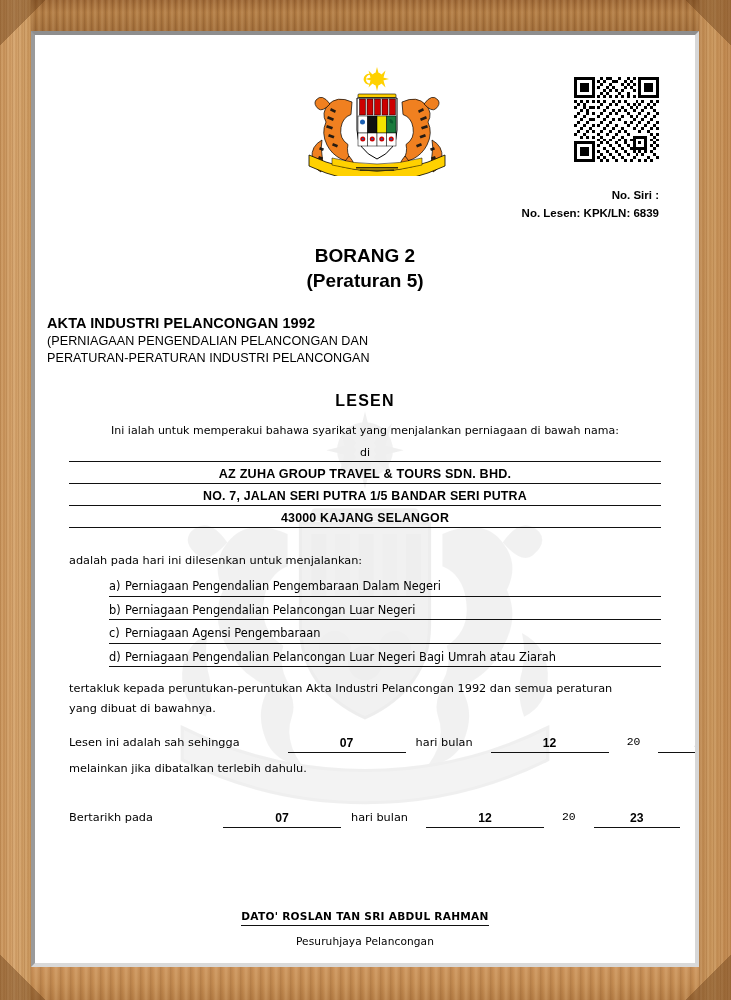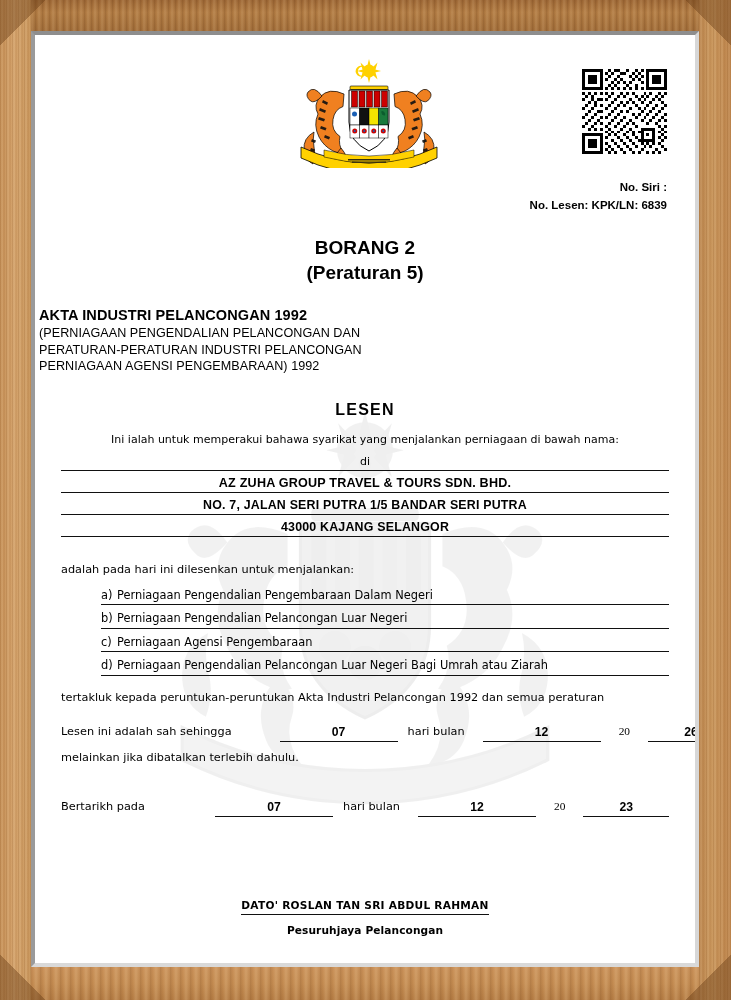--- a/index.html
+++ b/index.html
@@ -98,21 +98,21 @@
     transform: translateX(-50%);
     width: 430px;
     opacity: 0.13;
     pointer-events: none;
     filter: grayscale(100%);
   }
 
   .content {
     position: relative;
     z-index: 2;
-    padding: 4px;
+    padding: 12px;
   }
 
   
   .header {
     position: relative;
     height: 112px;
   }
   .crest {
     position: absolute;
     left: 255px;
@@ -262,21 +262,21 @@
   .blank.b2 { flex: 0 0 118px; margin-left: 8px; }
   .blank.b3 { flex: 0 0 86px;  margin-left: 12px; }
   .mid-lbl {
     flex: 0 0 auto;
     padding: 0 10px 2px 10px;
     font-size: 11.3px;
   }
   .yr-lbl {
     flex: 0 0 auto;
     padding: 0 6px 2px 18px;
-    font-family: Liberation Serif, serif;
+    font-family: Liberation Mono, monospace;
     font-size: 11.4px;
   }
   .tail { margin-top: 9px; font-size: 11.3px; }
 
   .date-row2 { margin-top: 36px; }
   .date-row2 .blank.b1 { margin-left: 70px; }
 
   
   .sig {
     margin-top: 82px;
@@ -287,21 +287,21 @@
     display: inline-block;
     font-size: 10.6px;
     font-weight: bold;
     letter-spacing: 0.25px;
     border-bottom: 1.3px solid #111;
     padding-bottom: 3px;
   }
   .sig-role {
     margin-top: 9px;
     font-size: 10.6px;
-    font-weight: bold;
+    font-weight: normal;
     letter-spacing: 0.1px;
   }
 </style>
 </head>
 <body>
 
 <div class="frame">
 
   <div class="wood wood-top"></div>
   <div class="wood wood-bottom"></div>
@@ -728,21 +728,20 @@
 
       <div class="borang">
         <div>BORANG 2</div>
         <div>(Peraturan 5)</div>
       </div>
 
       <div class="akta-wrap">
         <div class="akta-main">AKTA INDUSTRI PELANCONGAN 1992</div>
         <div class="akta-sub">(PERNIAGAAN PENGENDALIAN PELANCONGAN DAN</div>
         <div class="akta-sub">PERATURAN-PERATURAN INDUSTRI PELANCONGAN</div>
-        <div class="akta-sub">PERNIAGAAN AGENSI PENGEMBARAAN) 1992</div>
       </div>
 
       <div class="lesen-title">LESEN</div>
 
       <div class="body">
 
         <div class="intro">Ini ialah untuk memperakui bahawa syarikat yang menjalankan perniagaan di bawah nama:</div>
 
         <div class="rule-line di-line">di</div>
 
@@ -768,20 +767,21 @@
             <span class="label">Perniagaan Agensi Pengembaraan</span>
           </div>
           <div class="item">
             <span class="marker">d)</span>
             <span class="label">Perniagaan Pengendalian Pelancongan Luar Negeri Bagi Umrah atau Ziarah</span>
           </div>
         </div>
 
         <div class="para">
           <div>tertakluk kepada peruntukan-peruntukan Akta Industri Pelancongan 1992 dan semua peraturan</div>
+          <div>yang dibuat di bawahnya.</div>
         </div>
 
         <div class="date-row">
           <span class="lbl">Lesen ini adalah sah sehingga</span>
           <span class="blank b1">07</span>
           <span class="mid-lbl">hari bulan</span>
           <span class="blank b2">12</span>
           <span class="yr-lbl">20</span>
           <span class="blank b3">26</span>
         </div>

